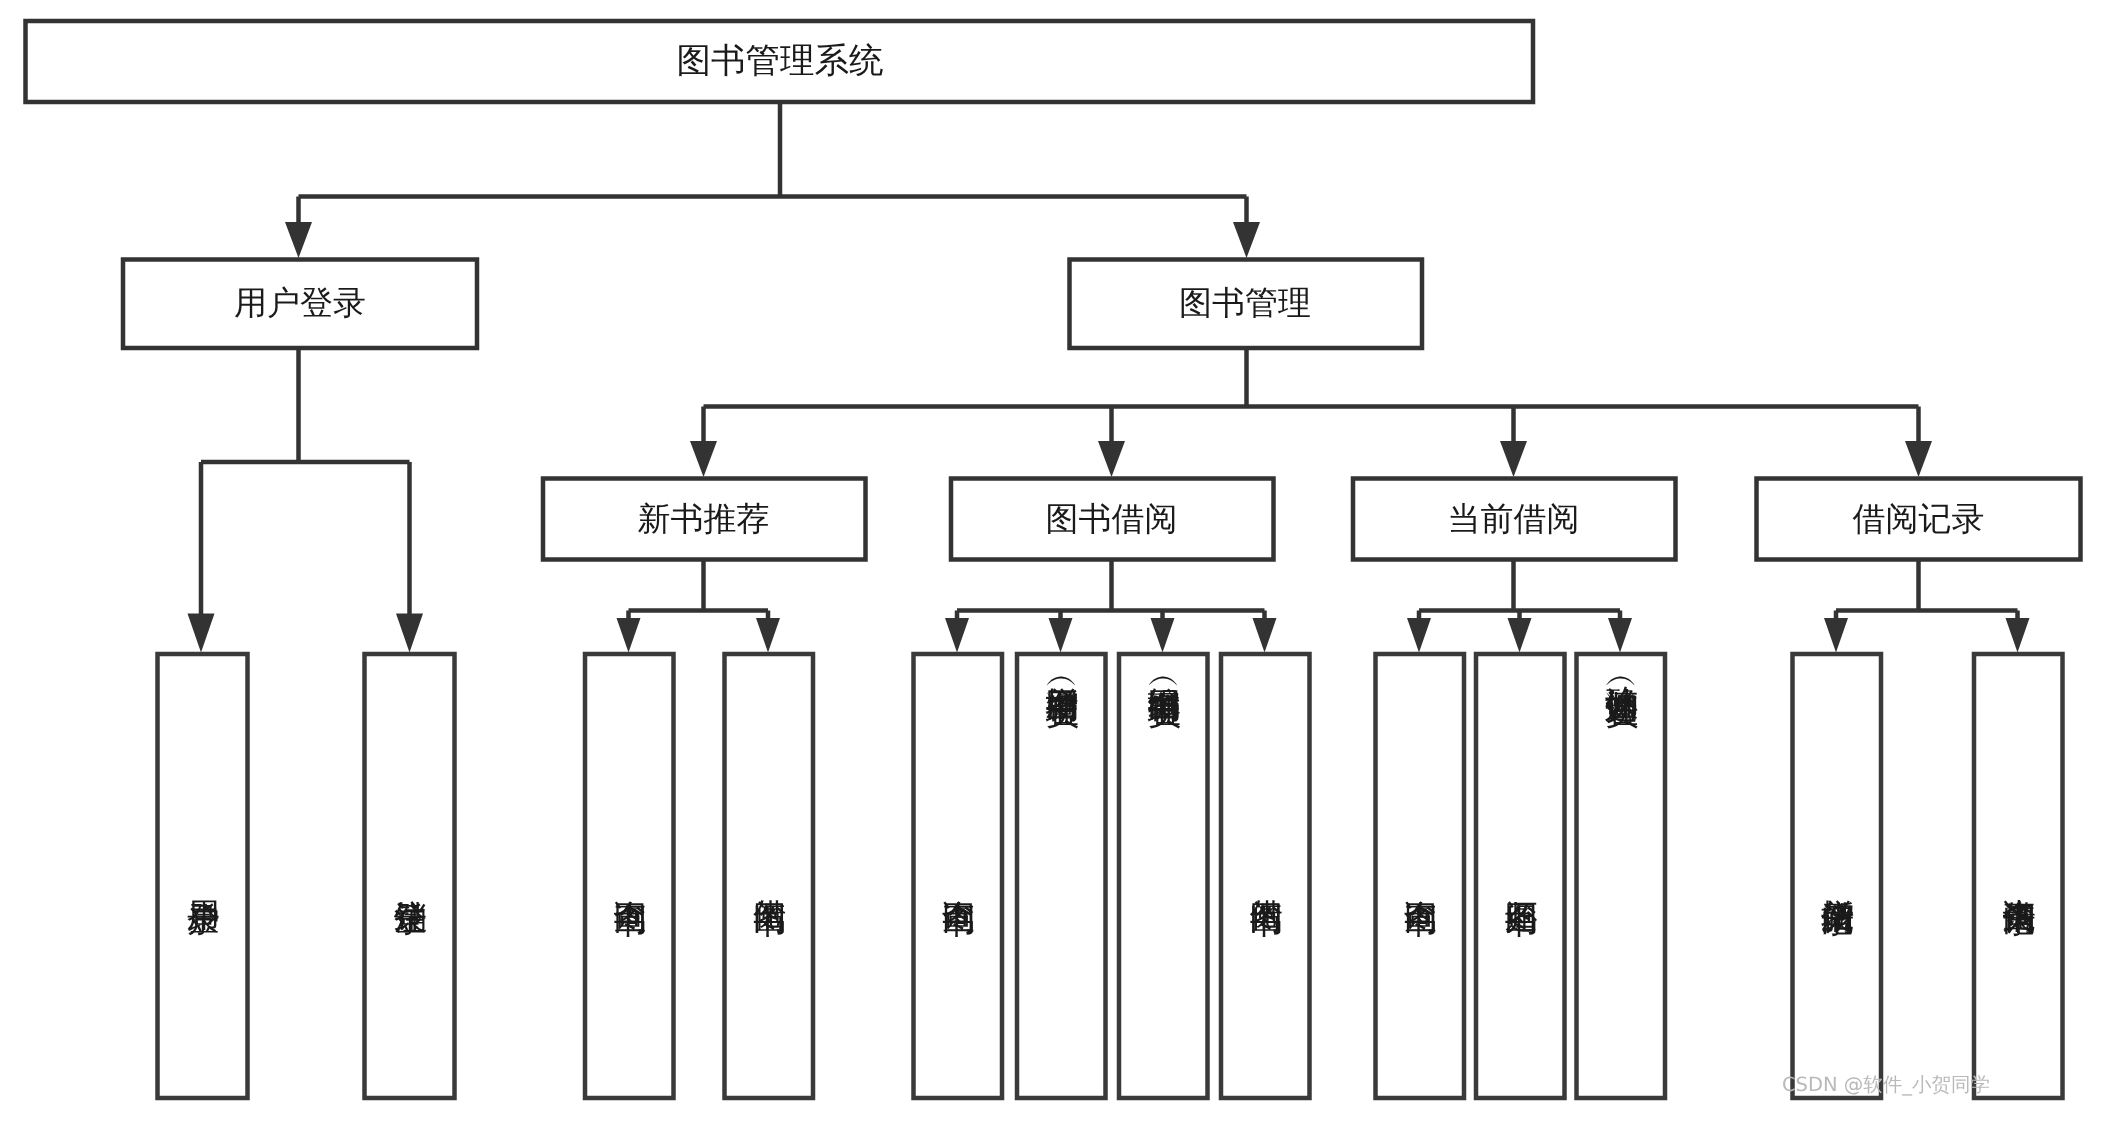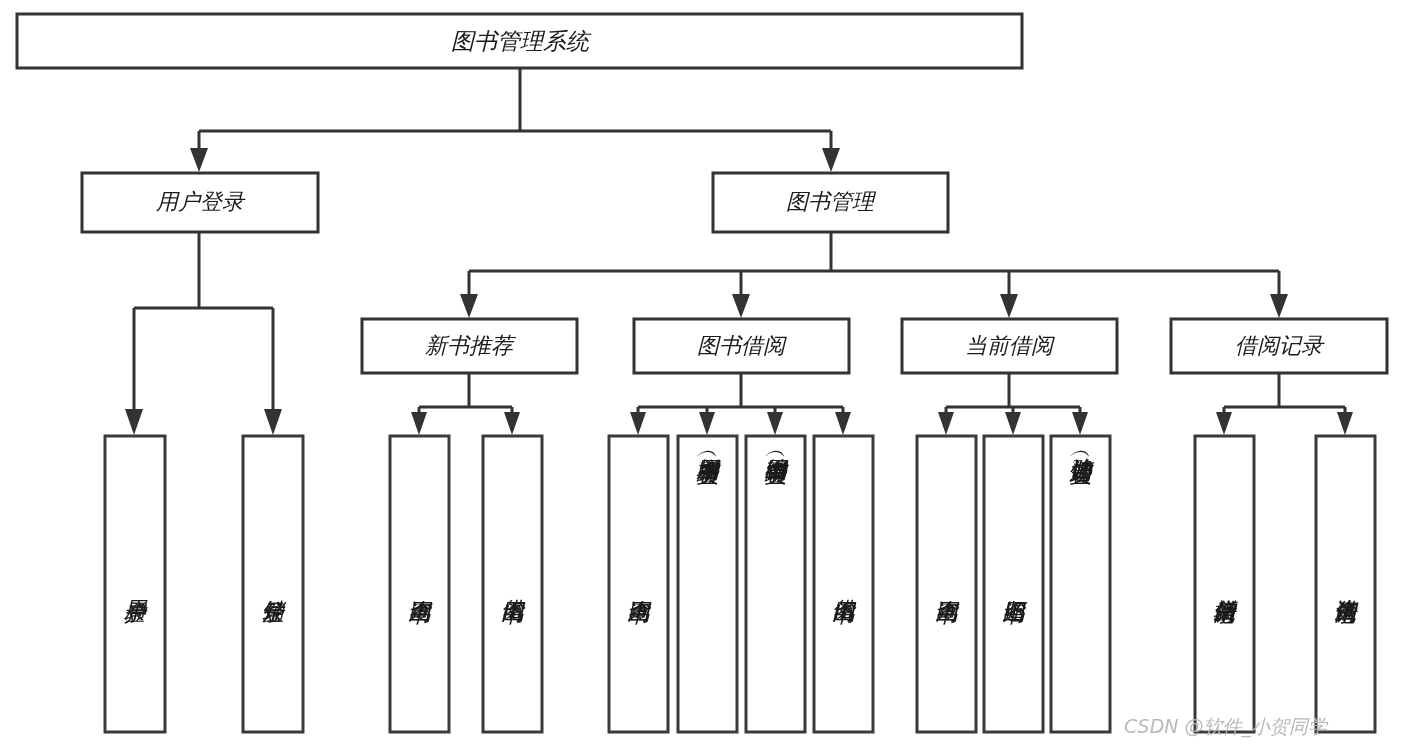--- a/index.html
+++ b/index.html
@@ -12,21 +12,20 @@
     width: 1405px;
     height: 747px;
     font-family: "DejaVu Sans", "Liberation Sans", sans-serif;
     overflow: hidden;
     position: relative;
   }
   #diagram-root {
     position: relative;
     width: 1405px;
     height: 747px;
-    font-style: italic;
   }
   svg.diagram-canvas {
     position: absolute;
     top: 0;
     left: 0;
     width: 1405px;
     height: 747px;
     display: block;
   }
   .node-rect {
@@ -78,24 +77,24 @@
     align-items: center;
     justify-content: center;
     pointer-events: none;
   }
   .leaf-label.align-top {
     justify-content: flex-start;
   }
   .watermark {
     position: absolute;
     font-family: "DejaVu Sans", "Liberation Sans", sans-serif;
-    font-size: 19px;
+    font-size: 13px;
     color: #b9b9b9;
     white-space: nowrap;
-    left: 1124px;
+    left: 1188px;
     top: 714px;
   }
 </style>
 </head>
 <body>
 
 <div id="diagram-root">
 
   <svg class="diagram-canvas" viewBox="0 0 1405 747" xmlns="http://www.w3.org/2000/svg">
 

